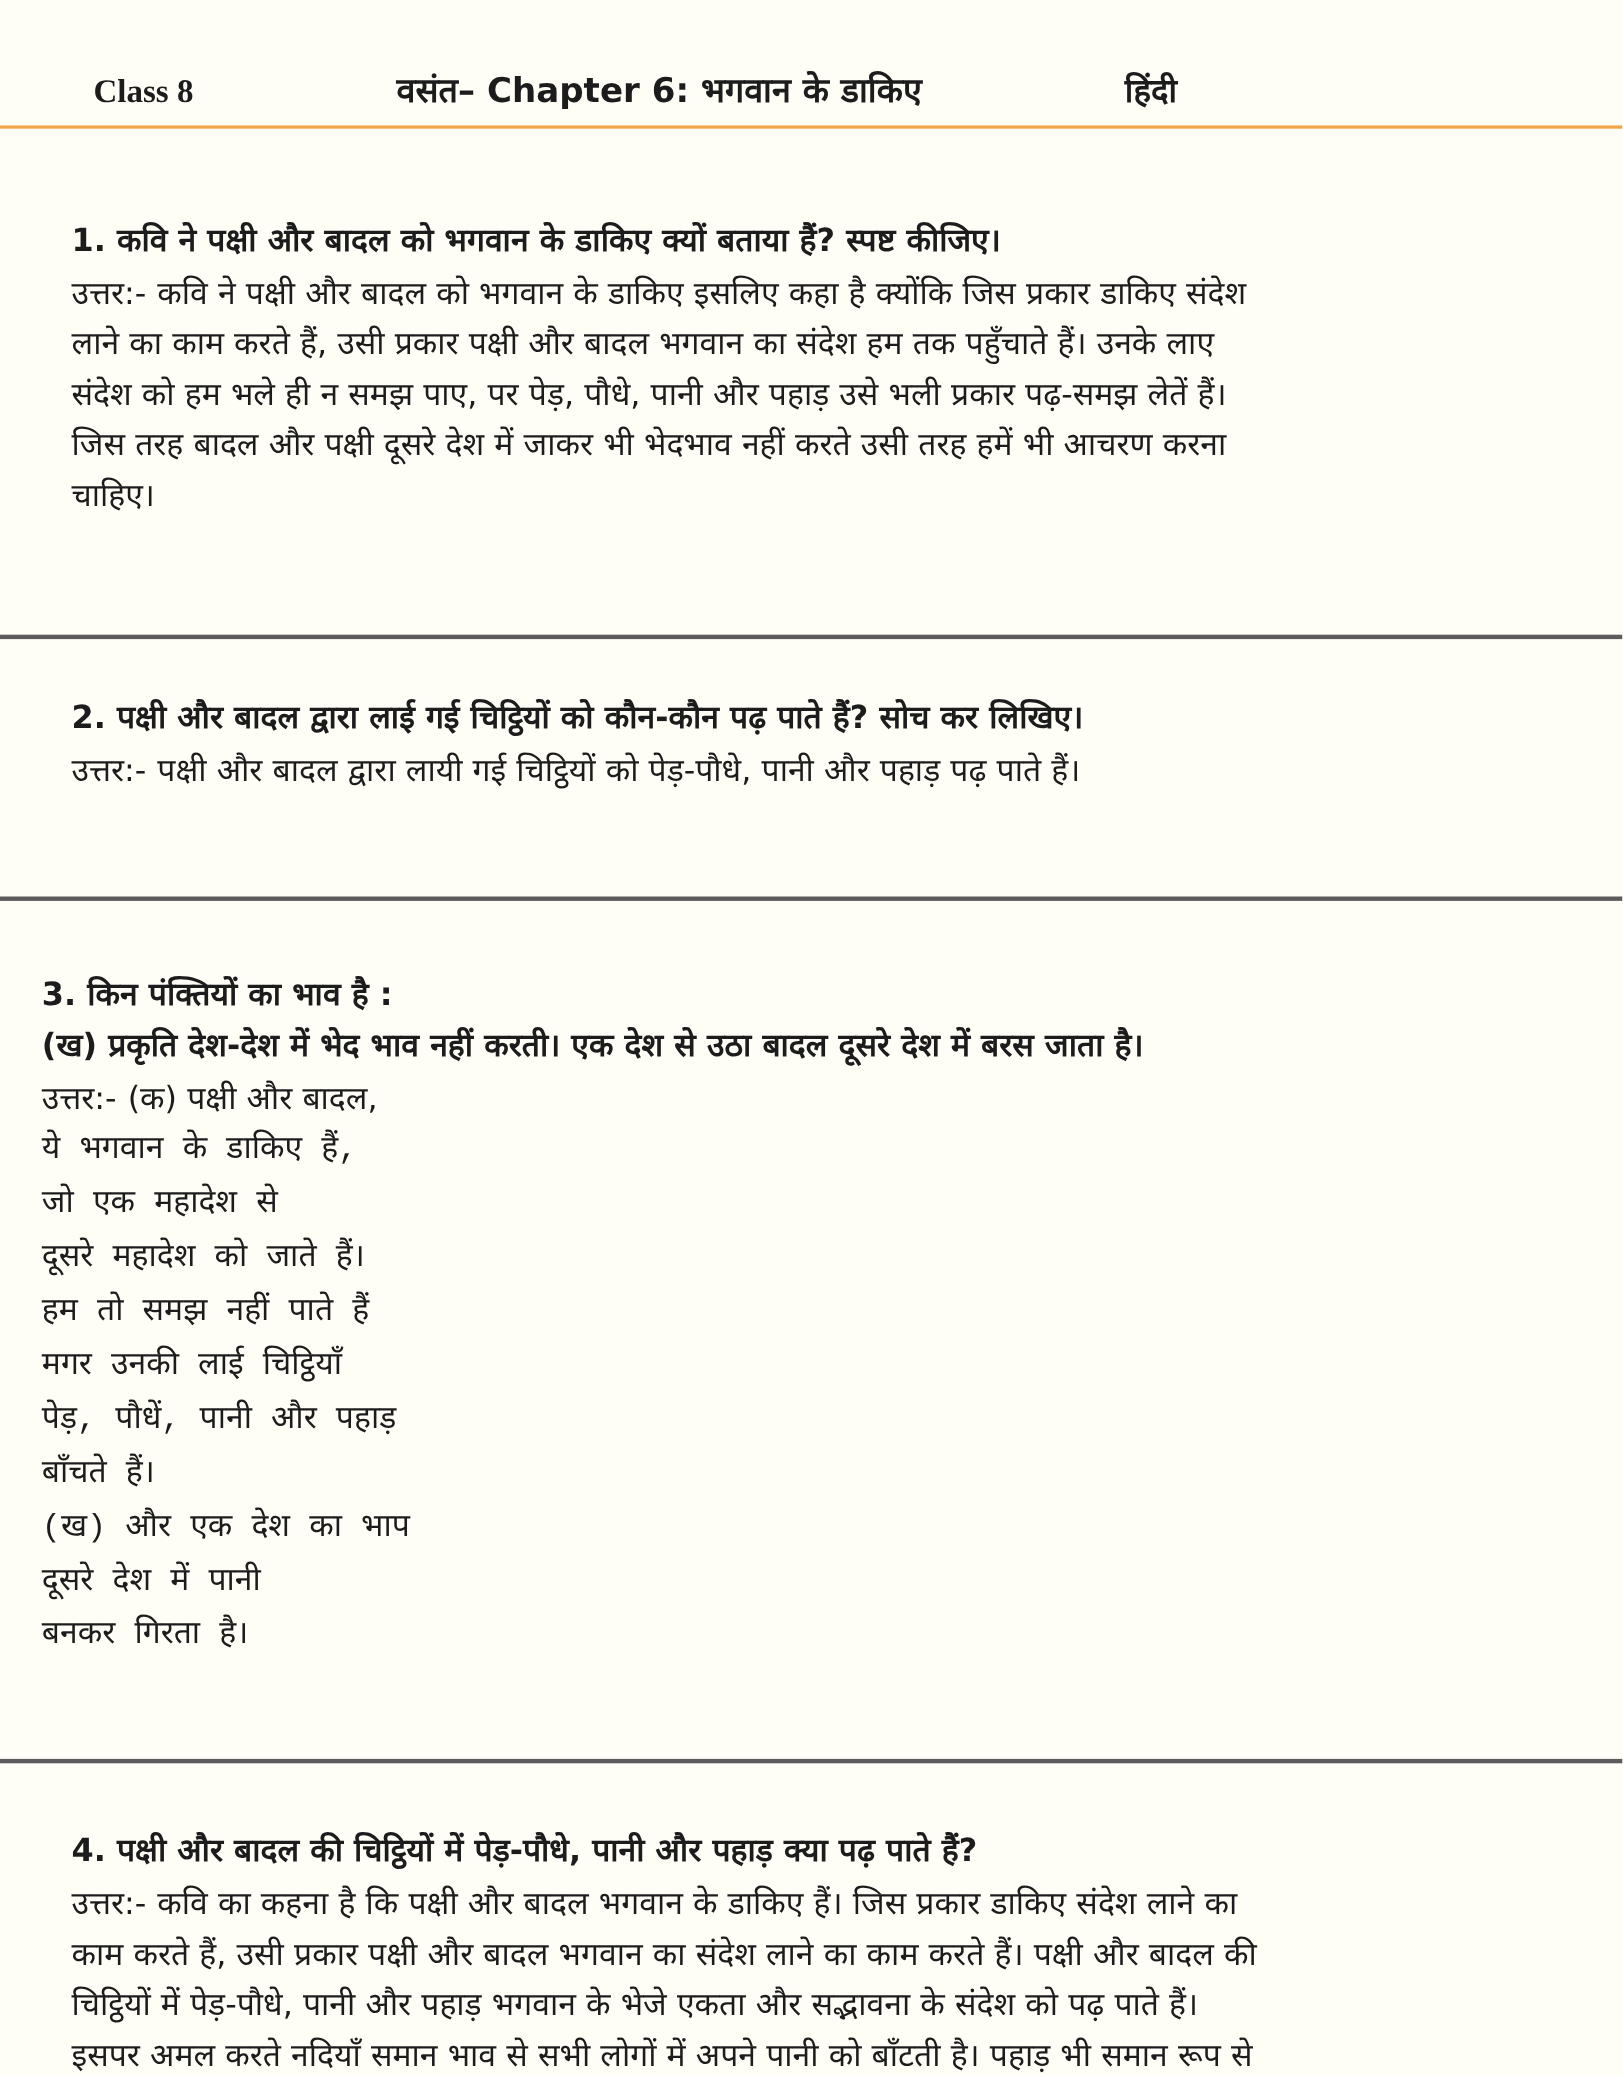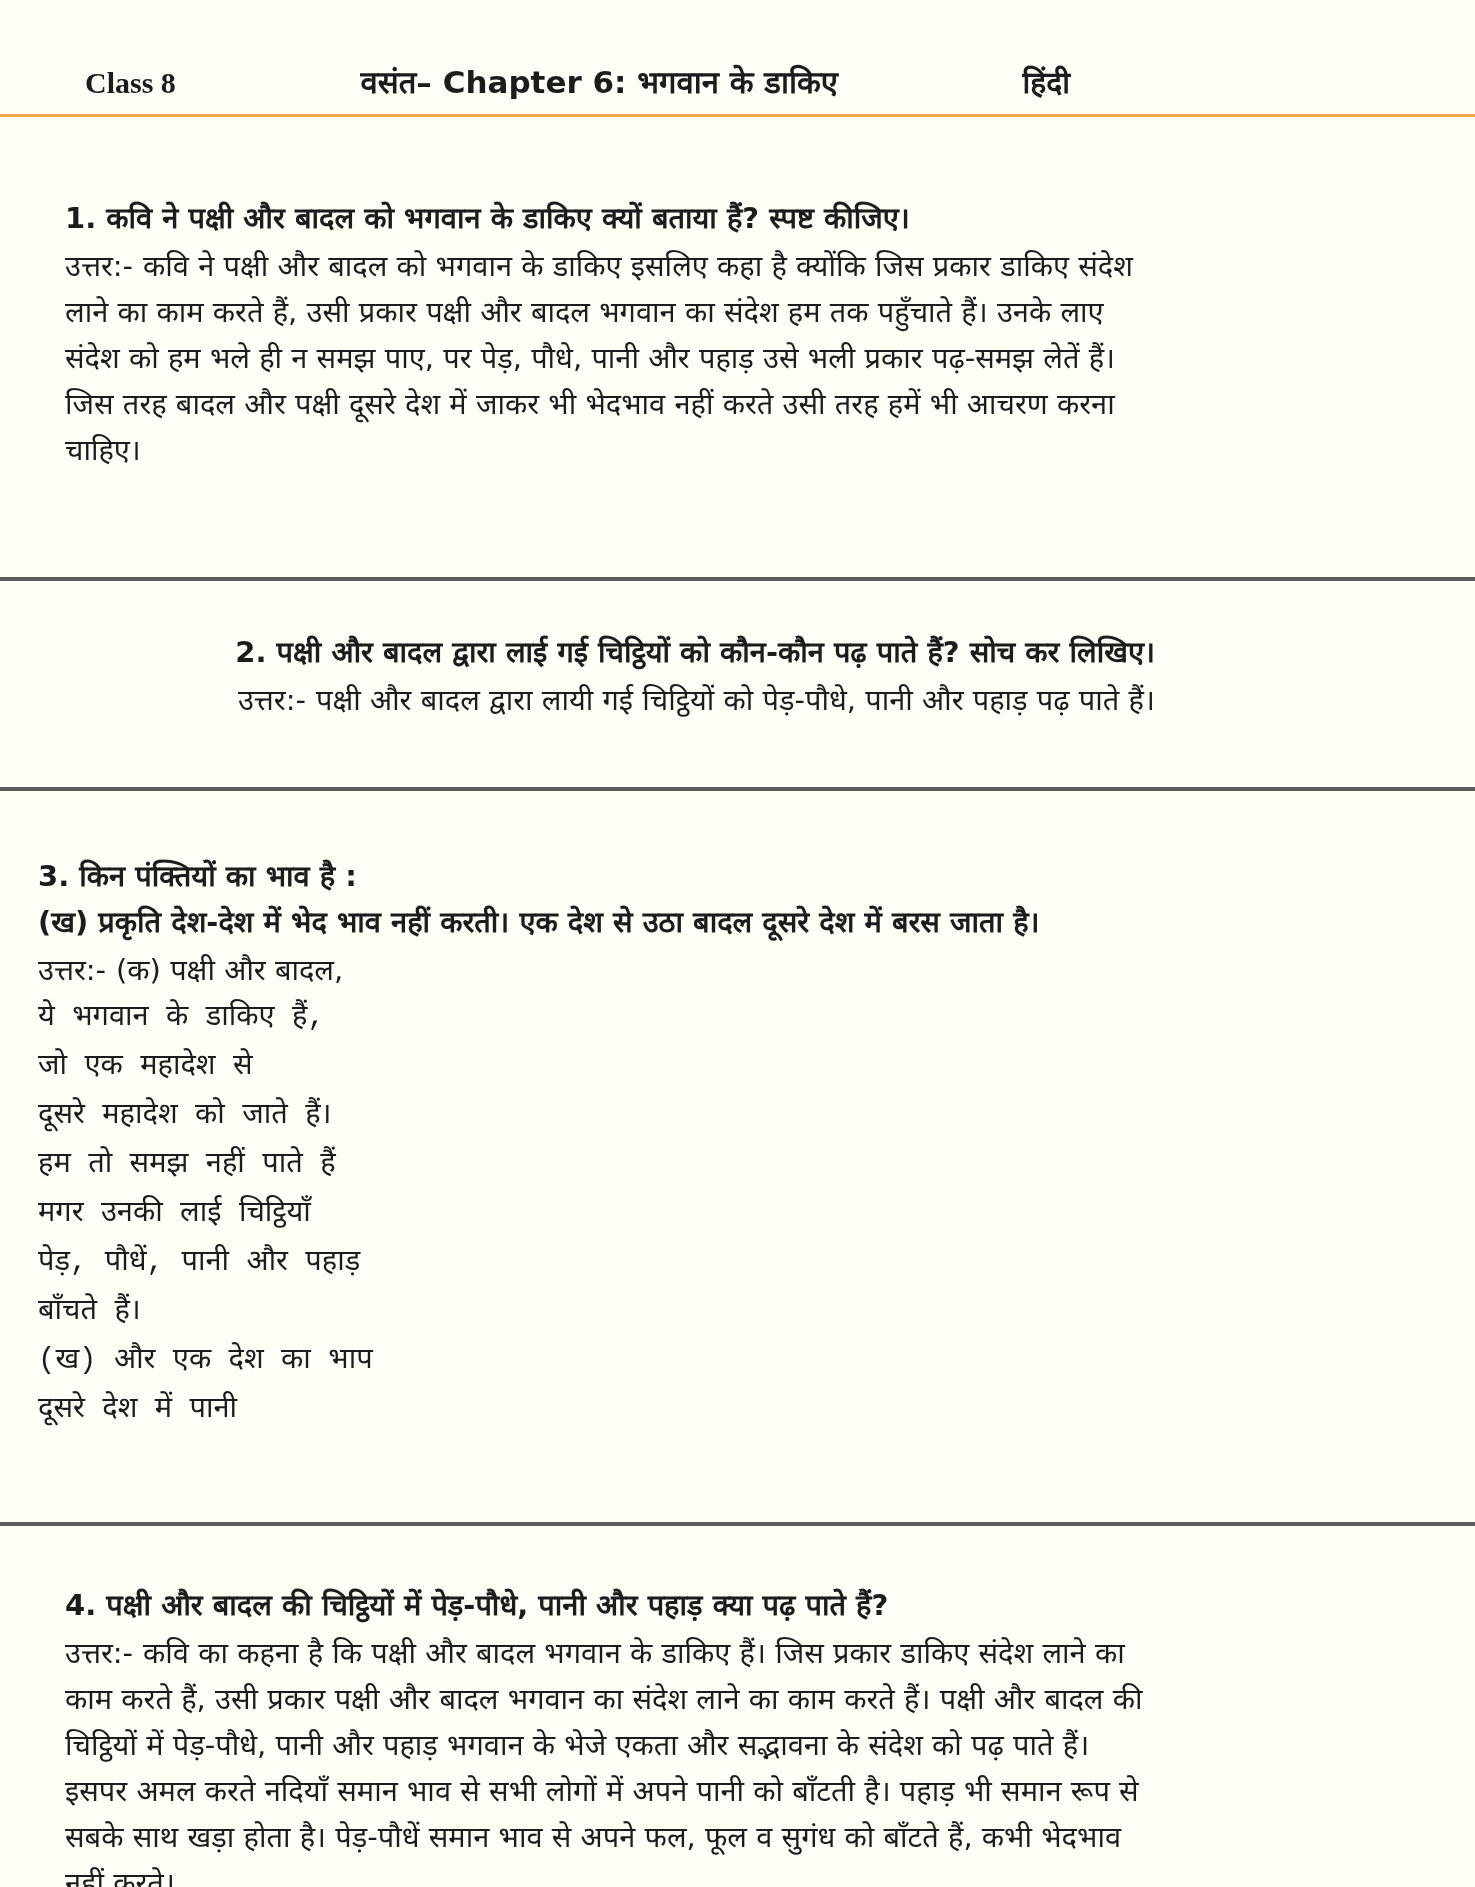--- a/index.html
+++ b/index.html
@@ -78,21 +78,21 @@
 
   .divider {
     width: 100%;
     height: 4px;
     background: #5c5c5c;
     border: none;
   }
 
   
   #section-q1 { margin-bottom: 104px; margin-top: 48px; }
-  #section-q2 { margin-top: 48px; margin-bottom: 64px; text-align: right; }
+  #section-q2 { margin-top: 48px; margin-bottom: 92px; }
   #section-q3 { margin-top: 62px; margin-bottom: 88px; padding-left: 38px; }
   #section-q4 { margin-top: 56px; padding-bottom: 30px; }
 </style>
 </head>
 <body>
 
 <div class="page">
 
   <header class="header">
     <span class="class-label">Class 8</span>
@@ -125,20 +125,21 @@
       <div class="poem">
         <div class="poem-line">ये भगवान के डाकिए हैं,</div>
         <div class="poem-line">जो एक महादेश से</div>
         <div class="poem-line">दूसरे महादेश को जाते हैं।</div>
         <div class="poem-line">हम तो समझ नहीं पाते हैं</div>
         <div class="poem-line">मगर उनकी लाई चिट्ठियाँ</div>
         <div class="poem-line">पेड़, पौधें, पानी और पहाड़</div>
         <div class="poem-line">बाँचते हैं।</div>
         <div class="poem-line">(ख) और एक देश का भाप</div>
         <div class="poem-line">दूसरे देश में पानी</div>
+        <div class="poem-line">बनकर गिरता है।</div>
       </div>
     </section>
 
     <div class="divider"></div>
 
     <section class="qa" id="section-q4">
       <h2 class="question">4. पक्षी और बादल की चिट्ठियों में पेड़-पौधे, पानी और पहाड़ क्या पढ़ पाते हैं?</h2>
       <p class="answer"><strong class="ans-prefix">उत्तर:-</strong><span>कवि का कहना है कि पक्षी और बादल भगवान के डाकिए हैं। जिस प्रकार डाकिए संदेश लाने का काम करते हैं, उसी प्रकार पक्षी और बादल भगवान का संदेश लाने का काम करते हैं। पक्षी और बादल की चिट्ठियों में पेड़-पौधे, पानी और पहाड़ भगवान के भेजे एकता और सद्भावना के संदेश को पढ़ पाते हैं। इसपर अमल करते नदियाँ समान भाव से सभी लोगों में अपने पानी को बाँटती है। पहाड़ भी समान रूप से सबके साथ खड़ा होता है। पेड़-पौधें समान भाव से अपने फल, फूल व सुगंध को बाँटते हैं, कभी भेदभाव नहीं करते।</span></p>
     </section>
 

